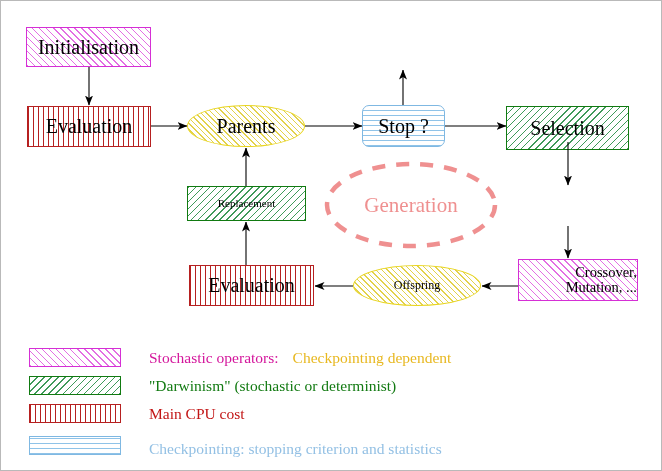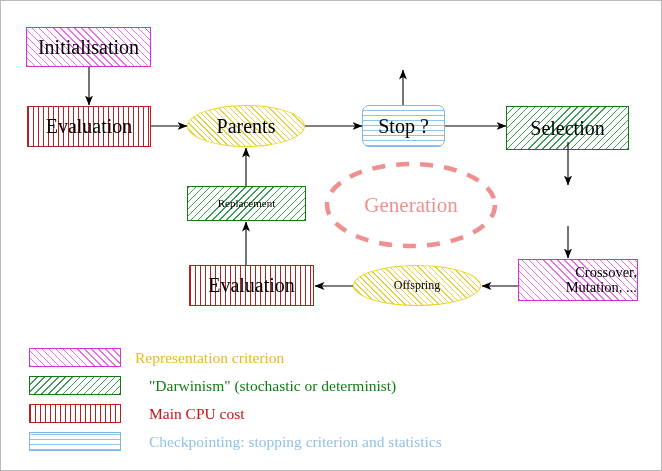--- a/index.html
+++ b/index.html
@@ -53,21 +53,21 @@
   #edges{position:absolute;left:0;top:0;width:662px;height:471px;z-index:2;pointer-events:none;}
 
   
   .legend-row{position:absolute;display:flex;align-items:center;}
   .swatch{width:92px;height:19px;box-sizing:border-box;}
   .legend-text{margin-left:28px;font-size:15.5px;white-space:nowrap;font-family:"Liberation Serif",serif;}
   .c-magenta{color:#d4169c;}
   .c-gold{color:#e8b820;}
   .c-green{color:#127a12;}
   .c-red{color:#c21515;}
-  .c-lblue{color:#93c0e4;}
+  .c-lblue{color:#93c0e4;margin-top:8px;}
 </style>
 </head>
 <body>
 
 <div id="page">
 
   <svg id="edges" viewBox="0 0 662 471">
     <defs>
       <marker id="ah" markerWidth="10" markerHeight="8" refX="9.5" refY="4" orient="auto" markerUnits="userSpaceOnUse">
         <path d="M0,0 L10,4 L0,8 L2.6,4 Z" fill="#000"></path>
@@ -139,21 +139,22 @@
   <div class="node hatch-green" style="left:186px;top:185px;width:119px;height:35px;">
     <span class="lbl" style="font-size:11px;text-align:center;">Replacement</span>
   </div>
 
   <div class="node" style="left:325px;top:162px;width:170px;height:84px;z-index:3;">
     <span class="lbl" style="font-size:21px;color:#ef9090;">Generation</span>
   </div>
 
   <div class="legend-row" style="left:28px;top:347px;">
     <span class="swatch hatch-magenta"></span>
-    <span class="legend-text c-gold" style="margin-left:14px;">Representation criterion</span>
+    <span class="legend-text c-magenta">Stochastic operators:</span>
+    <span class="legend-text c-gold" style="margin-left:14px;">Checkpointing dependent</span>
   </div>
 
   <div class="legend-row" style="left:28px;top:375px;">
     <span class="swatch hatch-green"></span>
     <span class="legend-text c-green">"Darwinism" (stochastic or determinist)</span>
   </div>
 
   <div class="legend-row" style="left:28px;top:403px;">
     <span class="swatch hatch-red"></span>
     <span class="legend-text c-red">Main CPU cost</span>

